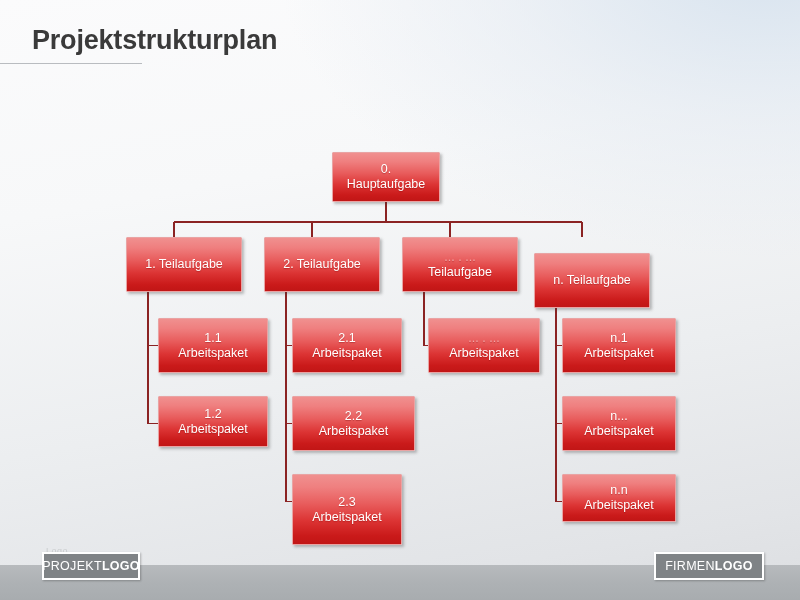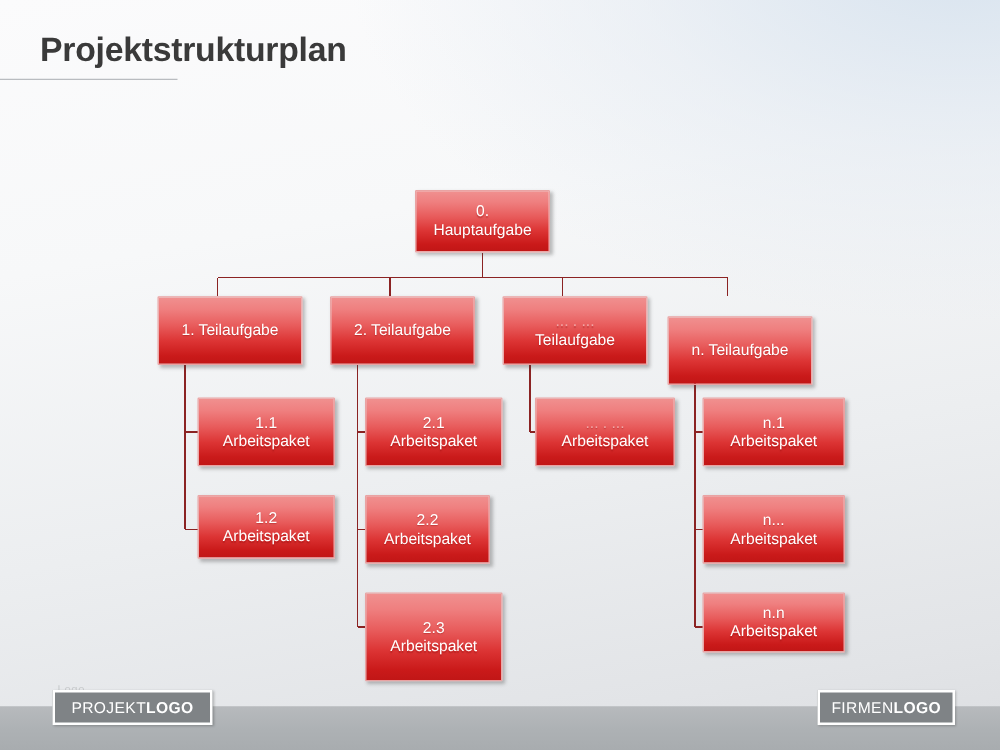--- a/index.html
+++ b/index.html
@@ -110,21 +110,21 @@
     border: 2px solid #ffffff;
     background: #7f8386;
     color: #ffffff;
     display: flex;
     align-items: center;
     justify-content: center;
     font-size: 12.5px;
     letter-spacing: 0.3px;
     box-shadow: 1px 1px 2px rgba(0,0,0,0.25);
   }
-  #projekt-logo { left: 42px; bottom: 20px; width: 128px; height: 28px; justify-content: center; }
+  #projekt-logo { left: 42px; bottom: 20px; width: 98px; height: 28px; justify-content: center; }
   #firmen-logo  { right: 36px; bottom: 20px; width: 110px; height: 28px; }
   .logo-box b { font-weight: bold; }
   .logo-ghost {
     position: absolute;
     left: 46px;
     bottom: 44px;
     font-size: 9px;
     color: #c9ccce;
     letter-spacing: 0.5px;
   }
@@ -200,21 +200,21 @@
           <span class="l1">1.2</span>
           <span class="l2">Arbeitspaket</span>
         </span>
       </div>
       <div class="node" style="left: 292px; top: 318px; width: 110px; height: 55px;">
         <span class="lbl">
           <span class="l1">2.1</span>
           <span class="l2">Arbeitspaket</span>
         </span>
       </div>
-      <div class="node" style="left: 292px; top: 396px; width: 100px; height: 55px;">
+      <div class="node" style="left: 292px; top: 396px; width: 123px; height: 55px;">
         <span class="lbl">
           <span class="l1">2.2</span>
           <span class="l2">Arbeitspaket</span>
         </span>
       </div>
       <div class="node" style="left: 292px; top: 474px; width: 110px; height: 71px;">
         <span class="lbl">
           <span class="l1">2.3</span>
           <span class="l2">Arbeitspaket</span>
         </span>

